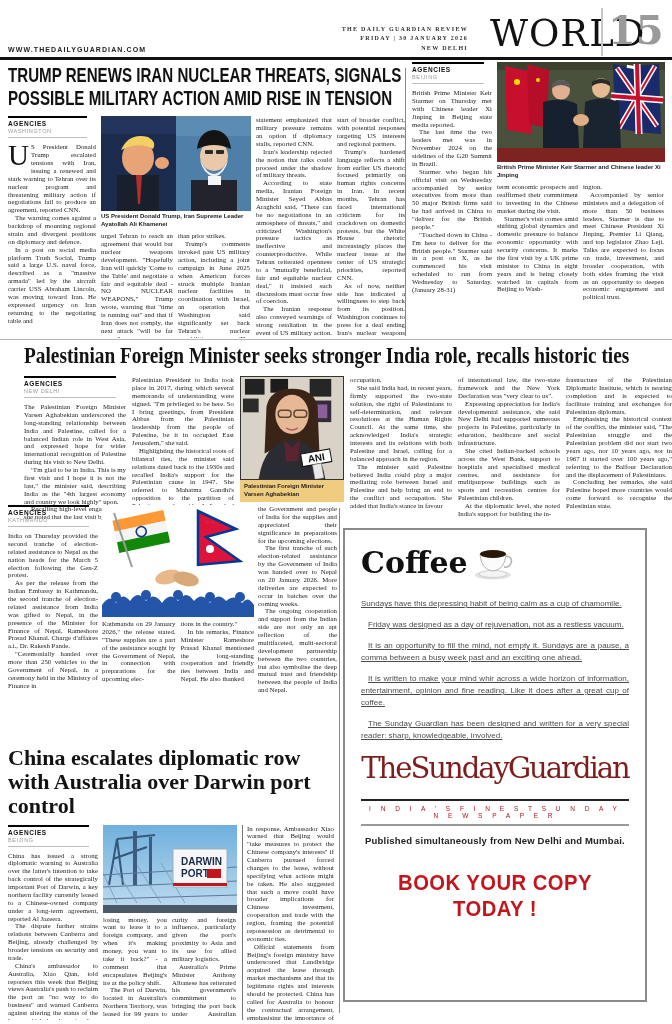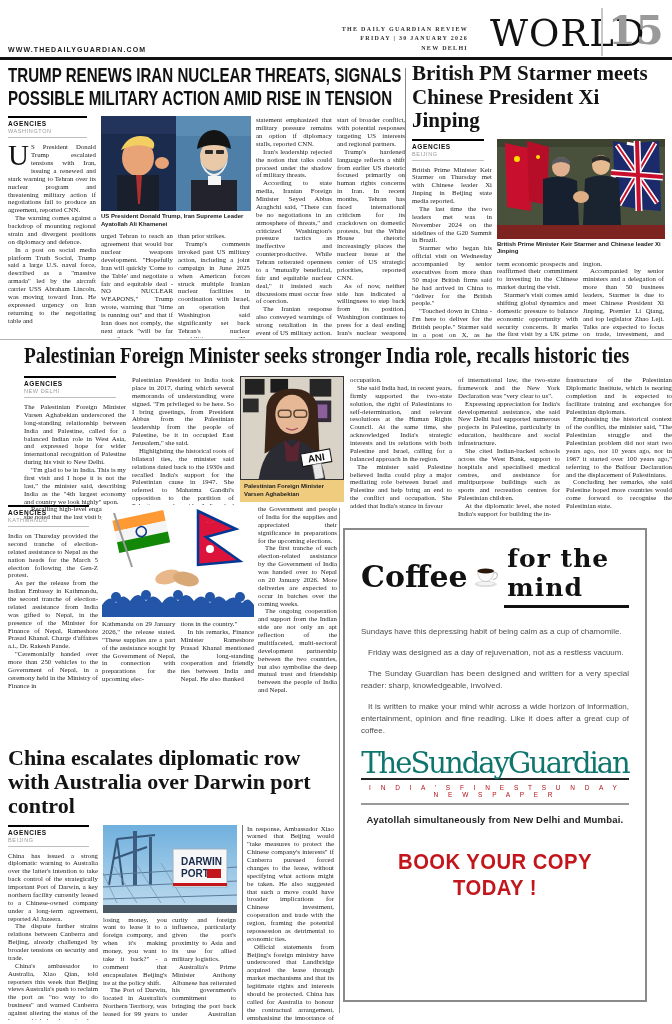--- a/index.html
+++ b/index.html
@@ -61,24 +61,24 @@
   .art-china { margin-top:4px; overflow:hidden; }
   .col-ruled { border-left:1px solid #777; padding-left:4px; }
 
   
   .ad-box { position:absolute; left:343px; top:528px; width:304px; height:474px;
             border:2px solid #8a8a8a; background:#fff; padding:14px 16px 10px; overflow:hidden; }
   .ad-head { display:flex; align-items:center; margin-bottom:18px; }
   .ad-coffee { font:700 30px "DejaVu Serif",serif; color:#111; }
   .ad-cup { margin:0 5px; }
   .ad-rest { font:700 25px "DejaVu Serif",serif; color:#111; border-bottom:3px solid #111; padding:0 3px 3px; letter-spacing:1px; }
-  .ad-paras p { font:400 8px/1.5 "Liberation Sans",sans-serif; color:#4d4d4d; margin:0 0 9px; }
+  .ad-paras p { font:400 8px/1.5 "Liberation Sans",sans-serif; color:#4d4d4d; margin:0 0 9px;text-decoration:underline; }
   .sg-block { text-align:center; margin-top:12px; }
   .sg-inner { display:inline-block; text-align:center; }
-  .sg-name { font:400 29px/1 "DejaVu Serif",serif; letter-spacing:-2px; color:#0f766e; border-bottom:2px solid #222; padding-bottom:0; }
+  .sg-name { font:400 29px/1 "DejaVu Serif",serif; letter-spacing:-2px; color:#7f1d1d; border-bottom:2px solid #222; padding-bottom:16px; }
   .sg-tagline { font:400 6.5px "Liberation Sans",sans-serif; color:#b3131a; letter-spacing:4px; padding:4px 2px 5px; border-bottom:2px solid #999; }
   .sg-pub { font:700 9.5px "Liberation Sans",sans-serif; color:#222; margin-top:9px; letter-spacing:.2px; }
   .ad-cta { margin-top:24px; text-align:center; font:700 22px "Liberation Sans",sans-serif; color:#c3161c;
             transform:scaleX(.92); transform-origin:50% 50%; letter-spacing:.5px; }
 </style>
 </head>
 <body>
 
 <div class="page">
 
@@ -149,21 +149,20 @@
           <p class="para">start of broader conflict, with potential responses targeting US interests and regional partners.</p>
           <p class="para">Trump's hardened language reflects a shift from earlier US rhetoric focused primarily on human rights concerns in Iran. In recent months, Tehran has faced international criticism for its crackdown on domestic protests, but the White House rhetoric increasingly places the nuclear issue at the center of US strategic priorities, reported CNN.</p>
           <p class="para">As of now, neither side has indicated a willingness to step back from its position. Washington continues to press for a deal ending Iran's nuclear weapons ambitions, while Tehran maintains its right to peaceful nuclear activities and insists that negotiations occur without threats.</p>
         </div>
     </div>
   </section>
 
   <div class="vrule-top"></div>
 
   <section class="art-starmer">
-    <h2 class="hl-serif">British PM Starmer meets Chinese President Xi Jinping</h2>
     <div class="cols">
       <div class="col" style="width:80px">
         <div class="byline">
           <div class="agency">AGENCIES</div>
           <div class="place">BEIJING</div>
         </div>
         <div>
             <p class="para">British Prime Minister Keir Starmer on Thursday met with Chinese leader Xi Jinping in Beijing state media reported.</p>
             <p class="para">The last time the two leaders met was in November 2024 on the sidelines of the G20 Summit in Brazil.</p>
             <p class="para">Starmer who began his official visit on Wednesday accompanied by senior executives from more than 50 major British firms said he had arrived in China to "deliver for the British people."</p>
@@ -386,31 +385,31 @@
   <aside class="ad-box">
     <div class="ad-head">
       <span class="ad-coffee">Coffee</span>
       <svg class="ad-cup" width="42" height="36" viewBox="0 0 42 36">
         <ellipse cx="20" cy="31" rx="18" ry="4.5" fill="#e2e2e2"></ellipse>
         <ellipse cx="20" cy="30" rx="14" ry="3.5" fill="#f4f4f4" stroke="#bbb" stroke-width="0.6"></ellipse>
         <path d="M7 10 Q8 26 20 27 Q32 26 33 10 Z" fill="#fbfbfb" stroke="#b5b5b5" stroke-width="1"></path>
         <ellipse cx="20" cy="10" rx="13" ry="4" fill="#2a180b"></ellipse>
         <path d="M33 12 q7 1 5 7 q-2 5 -7 4" fill="none" stroke="#b5b5b5" stroke-width="1.6"></path>
       </svg>
-      <span class="ad-rest">for the mind</span>
     </div>
     <div class="ad-paras">
         <p class="para">Sundays have this depressing habit of being calm as a cup of chamomile.</p>
         <p class="para">Friday was designed as a day of rejuvenation, not as a restless vacuum.</p>
+        <p class="para">It is an opportunity to fill the mind, not empty it. Sundays are a pause, a comma between a busy week past and an exciting one ahead.</p>
+        <p class="para">It is written to make your mind whir across a wide horizon of information, entertainment, opinion and fine reading. Like it does after a great cup of coffee.</p>
         <p class="para">The Sunday Guardian has been designed and written for a very special reader: sharp, knowledgeable, involved.</p>
-        <p class="para">It is written to make your mind whir across a wide horizon of information, entertainment, opinion and fine reading. Like it does after a great cup of coffee.</p>
       </div>
     <div class="sg-block">
       <div class="sg-inner">
         <div class="sg-name">TheSundayGuardian</div>
         <div class="sg-tagline">I N D I A ' S   F I N E S T   S U N D A Y   N E W S P A P E R</div>
       </div>
-      <div class="sg-pub">Ayatollah simultaneously from New Delhi and Mumbai.</div>
+      <div class="sg-pub">Published simultaneously from New Delhi and Mumbai.</div>
     </div>
     <div class="ad-cta">BOOK YOUR COPY TODAY !</div>
   </aside>
 
 </div>
 
 </body></html>

